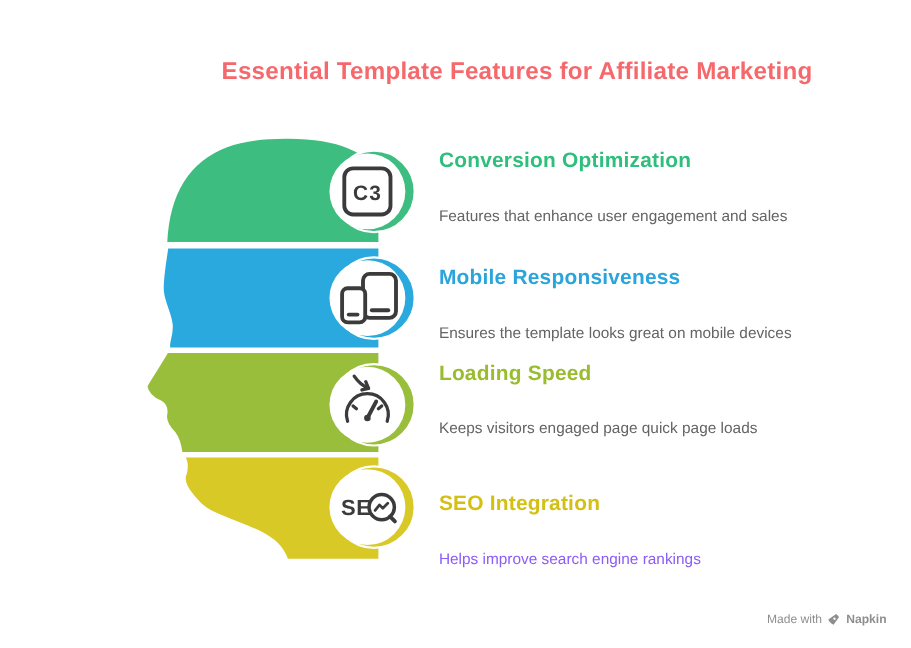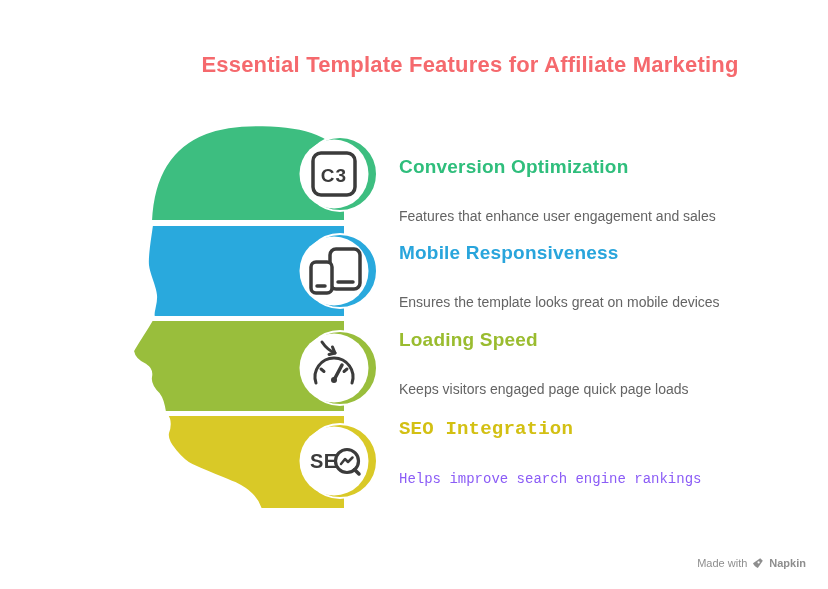--- a/index.html
+++ b/index.html
@@ -9,21 +9,21 @@
   }
   .title{
     position:absolute;left:60px;top:52px;width:790px;text-align:left;
     left:170px;width:600px;text-align:center;
     font-size:22px;font-weight:bold;letter-spacing:.2px;white-space:nowrap;
   }
   .head-svg{position:absolute;left:0;top:0;}
   .feature-row{position:absolute;left:399px;width:400px;}
   .feature-row h3{margin:0;font-size:19px;line-height:23px;font-weight:bold;letter-spacing:.2px;}
   .feature-row p{margin:29px 0 0 0;font-size:14px;line-height:18px;}
-  .row-0{top:155px;} .row-1{top:241px;} .row-2{top:328px;} .row-3{top:418px;font-family:Liberation Mono, monospace;}
+  .row-0{top:135px;} .row-1{top:241px;} .row-2{top:328px;} .row-3{top:447px;}
   .watermark{
     position:absolute;right:22px;top:556px;display:flex;align-items:center;gap:5px;
     font-size:11px;line-height:14px;
   }
   .watermark .brand{font-weight:bold;}
   svg text{font-family:"Liberation Sans","DejaVu Sans",sans-serif;}
 </style>
 </head>
 <body>
 

